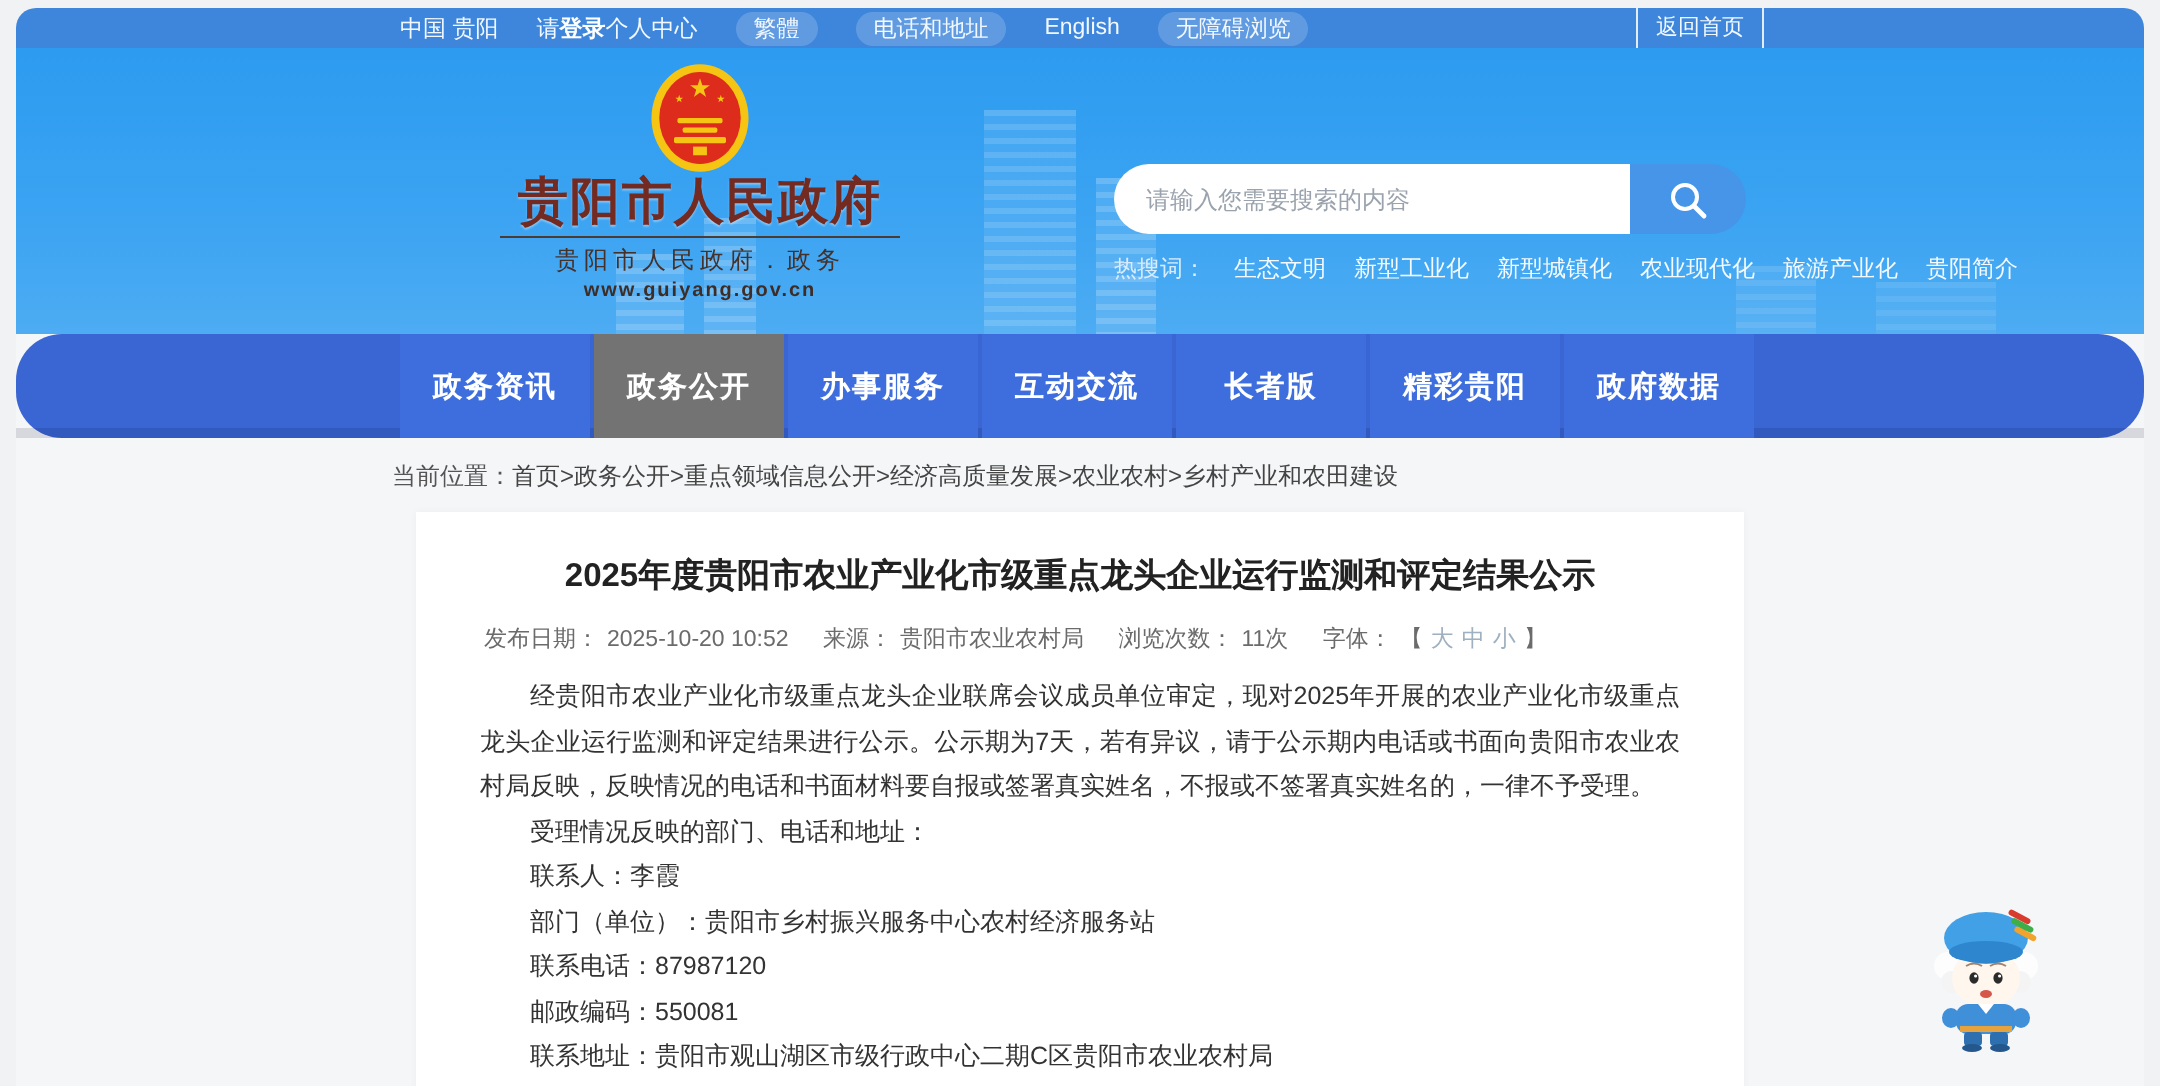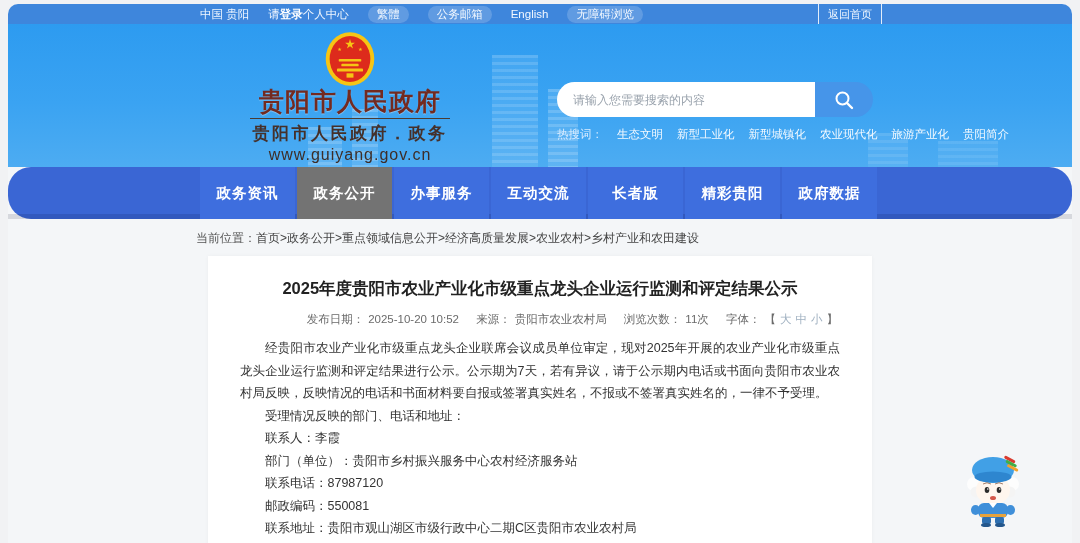--- a/index.html
+++ b/index.html
@@ -36,22 +36,22 @@
   .b2{left:344px;width:26px;height:58px;}
   .b3{left:484px;width:46px;height:112px;opacity:.85;}
   .b4{left:540px;width:30px;height:78px;}
   .b5{left:860px;width:40px;height:34px;opacity:.6;}
   .b6{left:930px;width:60px;height:26px;opacity:.5;}
   .logo{position:absolute;left:232px;top:6px;width:220px;text-align:center;color:#6e2a22;}
   .emblem{display:block;margin:0 auto;}
   .site-name{font-size:25px;font-weight:bold;letter-spacing:1px;color:#732a20;
     text-shadow:0 1px 1px rgba(255,255,255,.35);line-height:1.05;}
   .logo-divider{border:none;border-top:1px solid #4a3b33;margin:4px 10px 3px;}
-  .site-sub{font-size:17px;font-weight:bold;letter-spacing:2.5px;color:#45302a;}
-  .site-url{font-size:16px;font-weight:normal;letter-spacing:1px;color:#3e2d27;margin-top:1px;}
+  .site-sub{font-size:12px;font-weight:normal;letter-spacing:2.5px;color:#45302a;}
+  .site-url{font-size:10px;font-weight:bold;letter-spacing:1px;color:#3e2d27;margin-top:1px;}
   .search-wrap{position:absolute;left:549px;top:58px;width:316px;}
   .search-row{display:flex;height:35px;}
   .search-input{
     flex:1;border:none;outline:none;border-radius:18px 0 0 18px;
     padding:0 16px;font-size:12px;color:#701a75;background:#fff;
     font-family:"Liberation Sans","DejaVu Sans",sans-serif;
   }
   .search-input::placeholder{color:#9aa3ad;}
   .search-btn{
     width:58px;border:none;background:#4695e9;border-radius:0 18px 18px 0;
@@ -72,40 +72,40 @@
   .nav-tab.active{background:#737373;}
   
   .content{position:relative;padding-top:11px;}
   .breadcrumb{margin-left:188px;font-size:12px;color:#555;margin-bottom:9px;}
   .breadcrumb .path{color:#444;cursor:pointer;}
   .card{
     margin-left:200px;width:664px;background:#fff;box-sizing:border-box;
     padding:17px 32px 40px;min-height:360px;box-shadow:0 0 4px rgba(0,0,0,.04);
   }
   .art-title{text-align:center;font-size:16.5px;font-weight:bold;color:#222;margin:4px 0 12px;line-height:1.4;}
-  .art-meta{text-align:right;font-size:11.5px;color:#6b6b6b;margin-bottom:10px;white-space:nowrap;}
+  .art-meta{text-align:left;font-size:11.5px;color:#6b6b6b;margin-bottom:10px;white-space:nowrap;}
   .art-meta span{margin:0 2px;}
   .meta-gap{display:inline-block;width:6px;}
   .font-size-ctrl{color:#9fb0c0;cursor:pointer;margin:0 3px;}
   .art-body{font-size:12.5px;color:#333;line-height:1.8;text-align:justify;}
   .art-body p{margin:0;text-indent:2em;}
   
   .mascot{position:absolute;right:56px;bottom:12px;cursor:pointer;z-index:5;}
 </style>
 </head>
 <body>
 
 <div class="window">
 
   <div class="topbar">
     <div class="topbar-inner">
       <span class="toplink">中国 贵阳</span>
       <span class="toplink"><span>请</span><b>登录</b><span>个人中心</span></span>
       <span class="toplink pill">繁體</span>
-      <span class="toplink pill">公务邮箱</span>
+      <span class="toplink pill">电话和地址</span>
       <span class="toplink">English</span>
       <span class="toplink pill">无障碍浏览</span>
       <span class="back-home">返回首页</span>
     </div>
   </div>
 
   <div class="banner">
     <div class="bld b1"></div>
     <div class="bld b2"></div>
     <div class="bld b3"></div>

